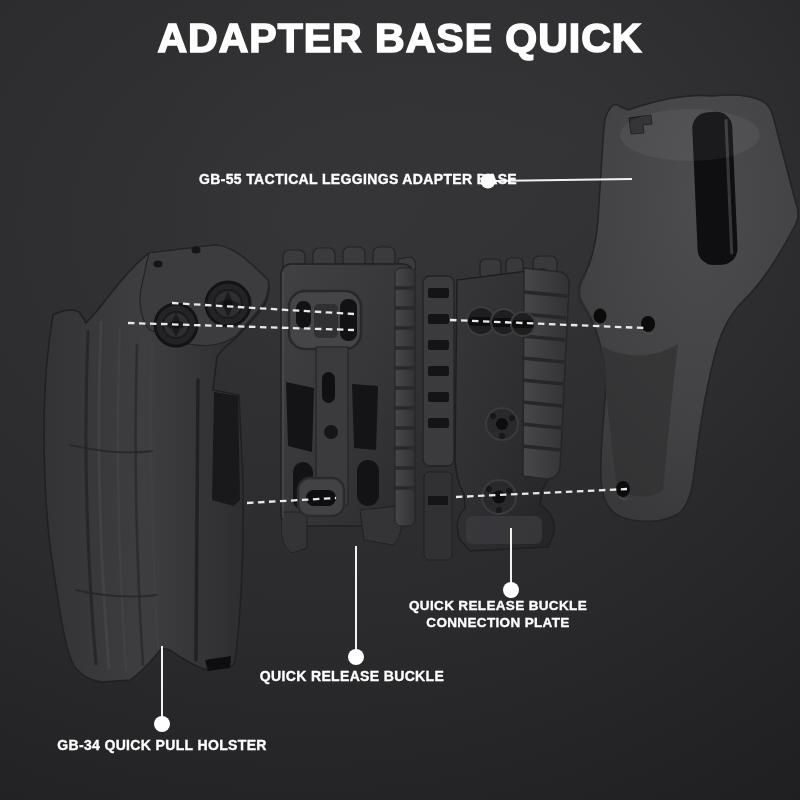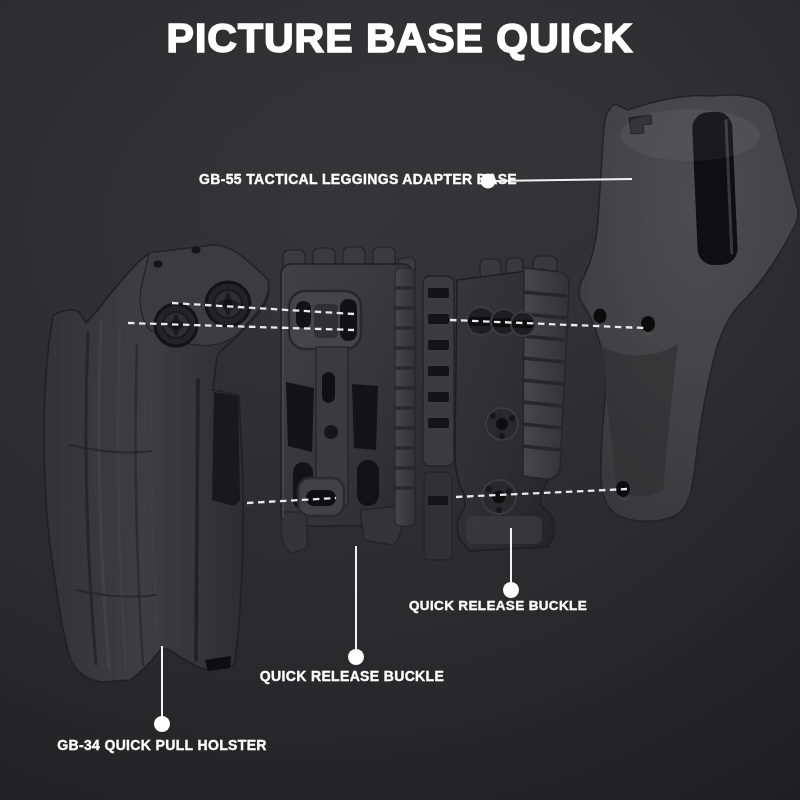--- a/index.html
+++ b/index.html
@@ -299,26 +299,27 @@
 
       <path d="M 511,528 L 511,587" stroke="#f2f2f2" stroke-width="2"></path>
       <circle cx="511" cy="590" r="8" fill="#ffffff"></circle>
 
       <path d="M 162,646 L 162,721" stroke="#f2f2f2" stroke-width="2"></path>
       <circle cx="162" cy="724" r="8" fill="#ffffff"></circle>
     </g>
   </svg>
 
   <div class="txt title">
-    <div>PICTURE BASE QUICK</div>
+    <div>ADAPTER BASE QUICK</div>
   </div>
 
   <div class="txt callout-label lbl-gb55">GB-55 TACTICAL LEGGINGS ADAPTER BASE</div>
 
   <div class="txt callout-label lbl-plate">
     <div>QUICK RELEASE BUCKLE</div>
+    <div>CONNECTION PLATE</div>
   </div>
 
   <div class="txt callout-label lbl-buckle">QUICK RELEASE BUCKLE</div>
 
   <div class="txt callout-label lbl-holster">GB-34 QUICK PULL HOLSTER</div>
 
 </div>
 
 </body></html>

